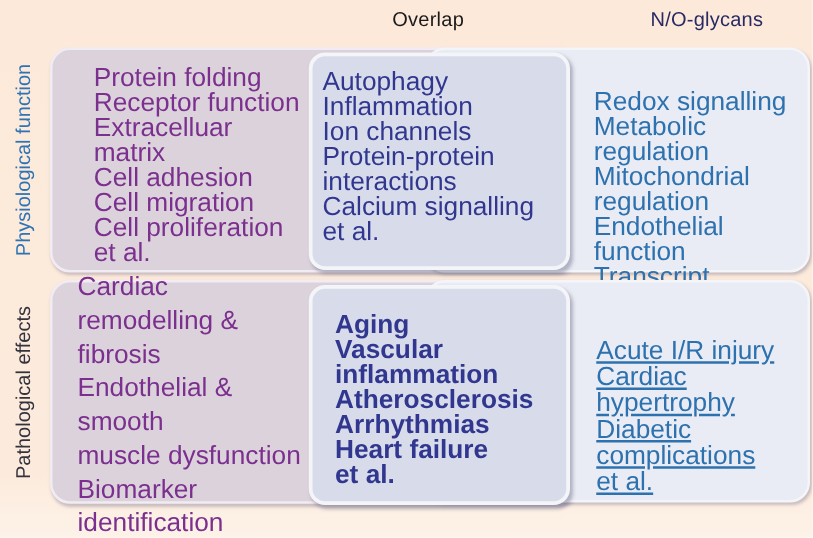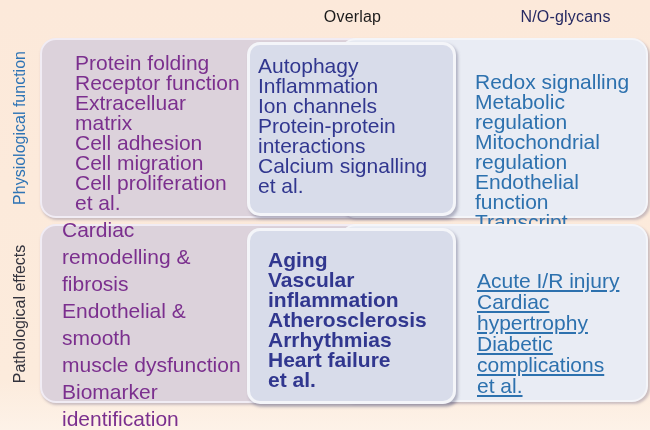--- a/index.html
+++ b/index.html
@@ -35,21 +35,21 @@
     position:absolute;
     font-size:21px;line-height:20px;
     white-space:pre-line;
   }
 </style>
 </head>
 <body>
 
 <div id="canvas">
 
-  <div class="col-header" style="left:270px;width:165px;color:#1b1b1b;">Overlap</div>
+  <div class="col-header" style="left:260px;width:165px;color:#1b1b1b;">Overlap</div>
   <div class="col-header" style="left:468px;width:195px;color:#272a63;">N/O-glycans</div>
 
   <div class="row-label" style="left:-70px;top:118px;width:180px;color:#2e74b5;">Physiological function</div>
   <div class="row-label" style="left:-61px;top:304px;width:162px;color:#33333d;">Pathological effects</div>
 
   <div class="big-box purple-box" style="left:40px;top:38px;width:418px;height:176px;"></div>
   <div class="big-box blue-box" style="left:340px;top:38px;width:304px;height:176px;"></div>
   <div class="overlap-box" style="left:247px;top:42px;width:203px;height:168px;"></div>
 
   <div class="cell-text" style="left:75px;top:53px;width:170px;color:#7b2f8e;">Protein folding

